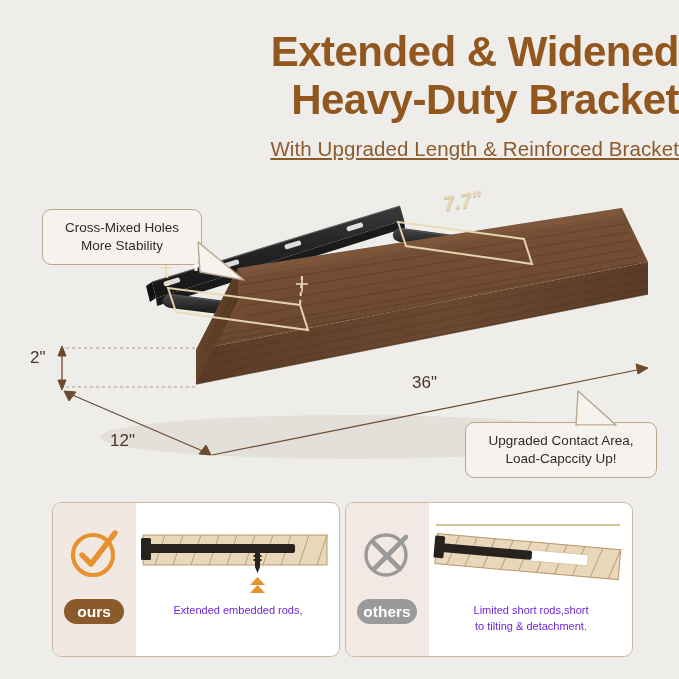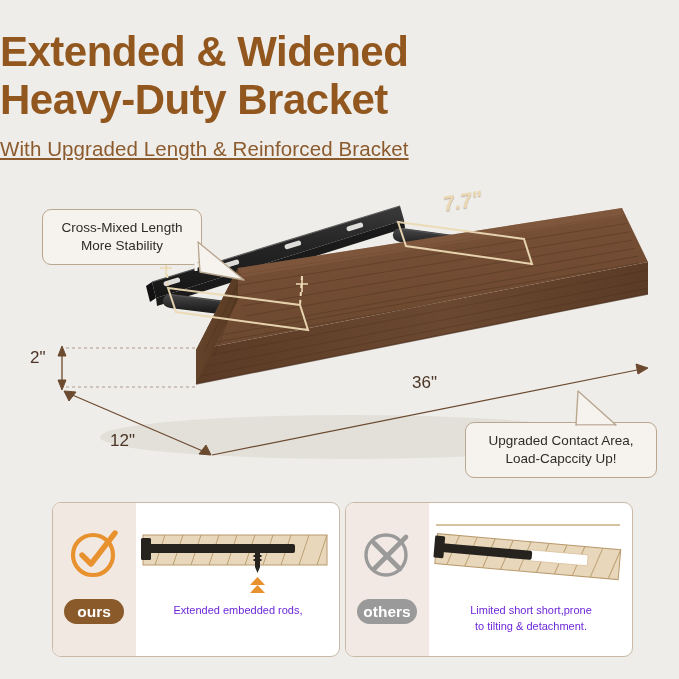--- a/index.html
+++ b/index.html
@@ -17,21 +17,21 @@
     background: #efede9;
     overflow: hidden;
   }
 
   
   #header {
     position: absolute;
     top: 28px;
     left: 0;
     width: 679px;
-    text-align: left;
+    text-align: right;
   }
   .title-line {
     font-size: 42px;
     font-weight: bold;
     color: #91571f;
     letter-spacing: -0.5px;
     line-height: 1.15;
   }
   #subtitle {
     margin-top: 12px;
@@ -294,21 +294,21 @@
 
     <div id="dim-77">7.7"</div>
 
     <div class="dim-label" id="dim-2">2"</div>
 
     <div class="dim-label" id="dim-12">12"</div>
 
     <div class="dim-label" id="dim-36">36"</div>
 
     <div class="callout" id="callout-left">
-      <div>Cross-Mixed Length</div>
+      <div>Cross-Mixed Holes</div>
       <div>More Stability</div>
       <svg class="callout-tail" style="left:155px; top:32px;" width="60" height="42">
         <polygon points="0,0 46,38 2,30" fill="#f6f3ef" stroke="#b9a78f" stroke-width="1.4" stroke-linejoin="round"></polygon>
         <line x1="-2" y1="1" x2="-2" y2="29" stroke="#f6f3ef" stroke-width="3"></line>
       </svg>
     </div>
 
     <div class="callout" id="callout-right">
       <div>Upgraded Contact Area,</div>
       <div>Load-Capccity Up!</div>
@@ -396,19 +396,19 @@
           </g>
 
           <rect x="98" y="32" width="58" height="11" fill="#ffffff" stroke="#d8c3a0" stroke-width="0.8"></rect>
 
           <rect x="2" y="26" width="10" height="22" rx="1.5" fill="#26231f"></rect>
           <rect x="8" y="33" width="92" height="9" rx="2" fill="#26231f"></rect>
         </g>
       </svg>
 
       <div class="panel-caption">
-        <div>Limited short short,prone</div>
+        <div>Limited short rods,short</div>
         <div>to tilting &amp; detachment.</div>
       </div>
     </div>
   </div>
 
 </div>
 
 </body></html>

